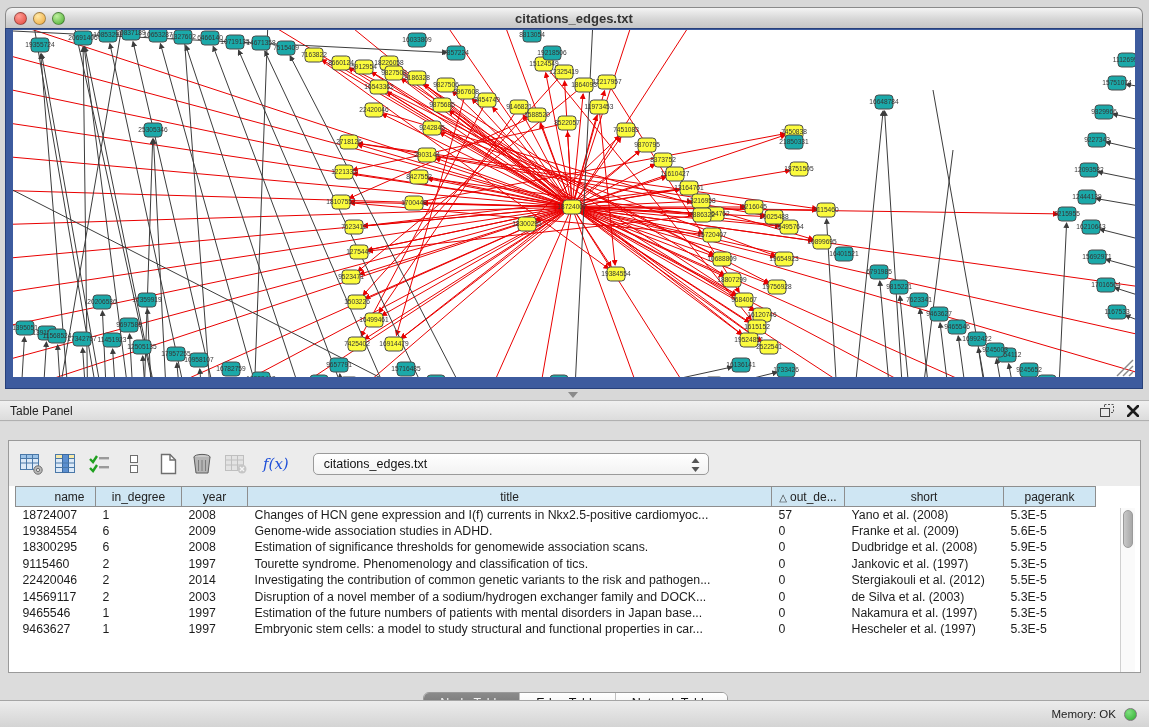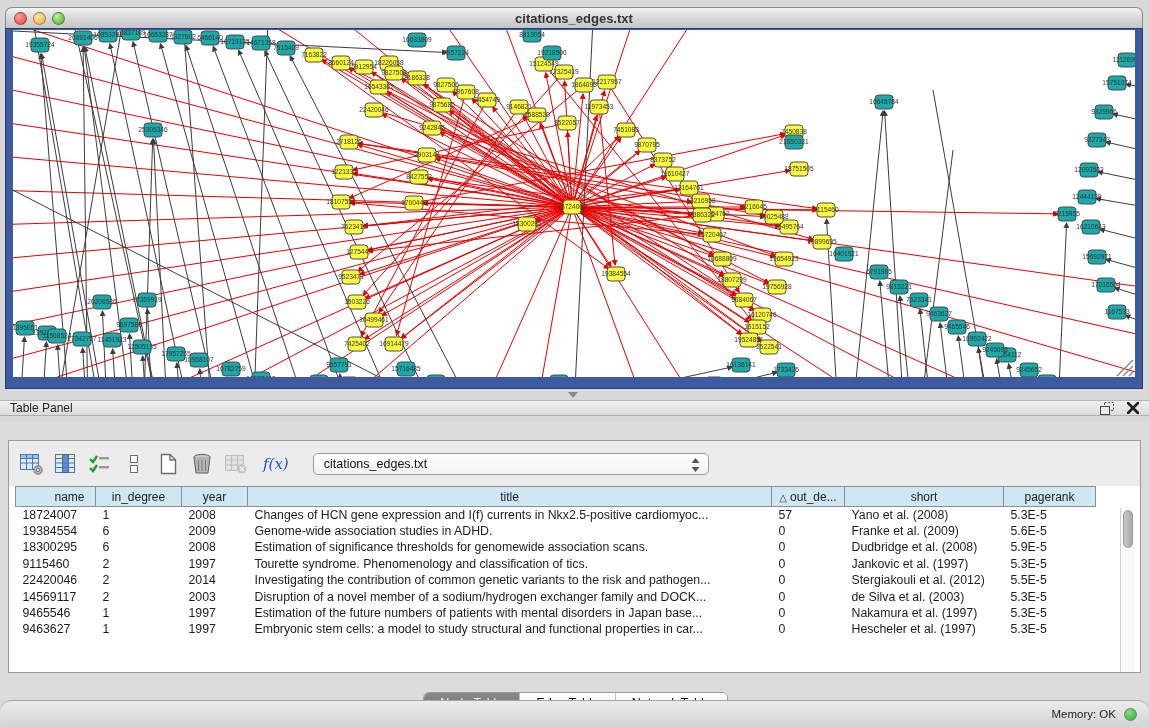--- a/index.html
+++ b/index.html
@@ -21,21 +21,21 @@
     box-shadow:inset 0 0 0 1px #27407a; }
   #graph-wrap { width:1122px; height:347px; background:#fff; position:relative; overflow:hidden; }
   #graph-svg { position:absolute; left:0; top:0; }
 
   
   #splitter { position:absolute; left:0; top:390px; width:1149px; height:10px; }
   #splitter .grip { position:absolute; left:568px; top:2px; width:0; height:0;
     border-left:5px solid transparent; border-right:5px solid transparent; border-top:6px solid #8a8a8a; }
 
   
-  #panel-header { position:absolute; left:0; top:400px; width:1149px; height:16px;
+  #panel-header { position:absolute; left:0; top:400px; width:1149px; height:21px;
     background:linear-gradient(#f0f0f0,#dcdcdc); border-top:1px solid #b5b5b5;
     border-bottom:1px solid #b0b0b0; display:flex; align-items:center; }
   #panel-title { font-size:12px; color:#222; margin-left:10px; flex:1; }
   .hdr-btn { width:20px; height:16px; margin-right:6px; display:flex; align-items:center;
     justify-content:center; cursor:default; }
   #panel-body { position:absolute; left:0; top:422px; width:1149px; height:278px; background:#dcdcdc; }
 
   #content-box { position:absolute; left:8px; top:18px; width:1133px; height:233px;
     background:#fff; border:1px solid #9a9a9a; }
   #toolbar { height:45px; background:#ececec; display:flex; align-items:center; padding-left:8px; }
@@ -68,21 +68,21 @@
   .seg-group { display:flex; border:1px solid #9a9a9a; border-radius:6px; overflow:hidden;
     background:#fff; height:21px; }
   .seg { padding:0 16px; font-size:12.5px; color:#111; display:flex; align-items:center;
     border-left:1px solid #c0c0c0; background:linear-gradient(#ffffff,#efefef); }
   .seg:first-child { border-left:none; }
   .seg.active { background:linear-gradient(#8b8b8b,#6f6f6f); color:#f2f2f2; }
 
   
   #status-bar { position:absolute; left:0; top:700px; width:1149px; height:27px;
     background:linear-gradient(#ececec,#d4d4d4); border-top:1px solid #a5a5a5;
-    display:flex; align-items:center; justify-content:flex-end;border-radius:12px; }
+    display:flex; align-items:center; justify-content:flex-end; }
   #memory-label { font-size:11.5px; color:#222; margin-right:8px; }
   #memory-dot { width:13px; height:13px; border-radius:50%; margin-right:12px;
     background:radial-gradient(circle at 35% 30%, #7fe07f,#2eae2e); border:1px solid #7a7a7a; }
 </style>
 </head>
 <body>
 
 <div id="net-window">
   <div id="titlebar">
     <div class="light red"></div>

